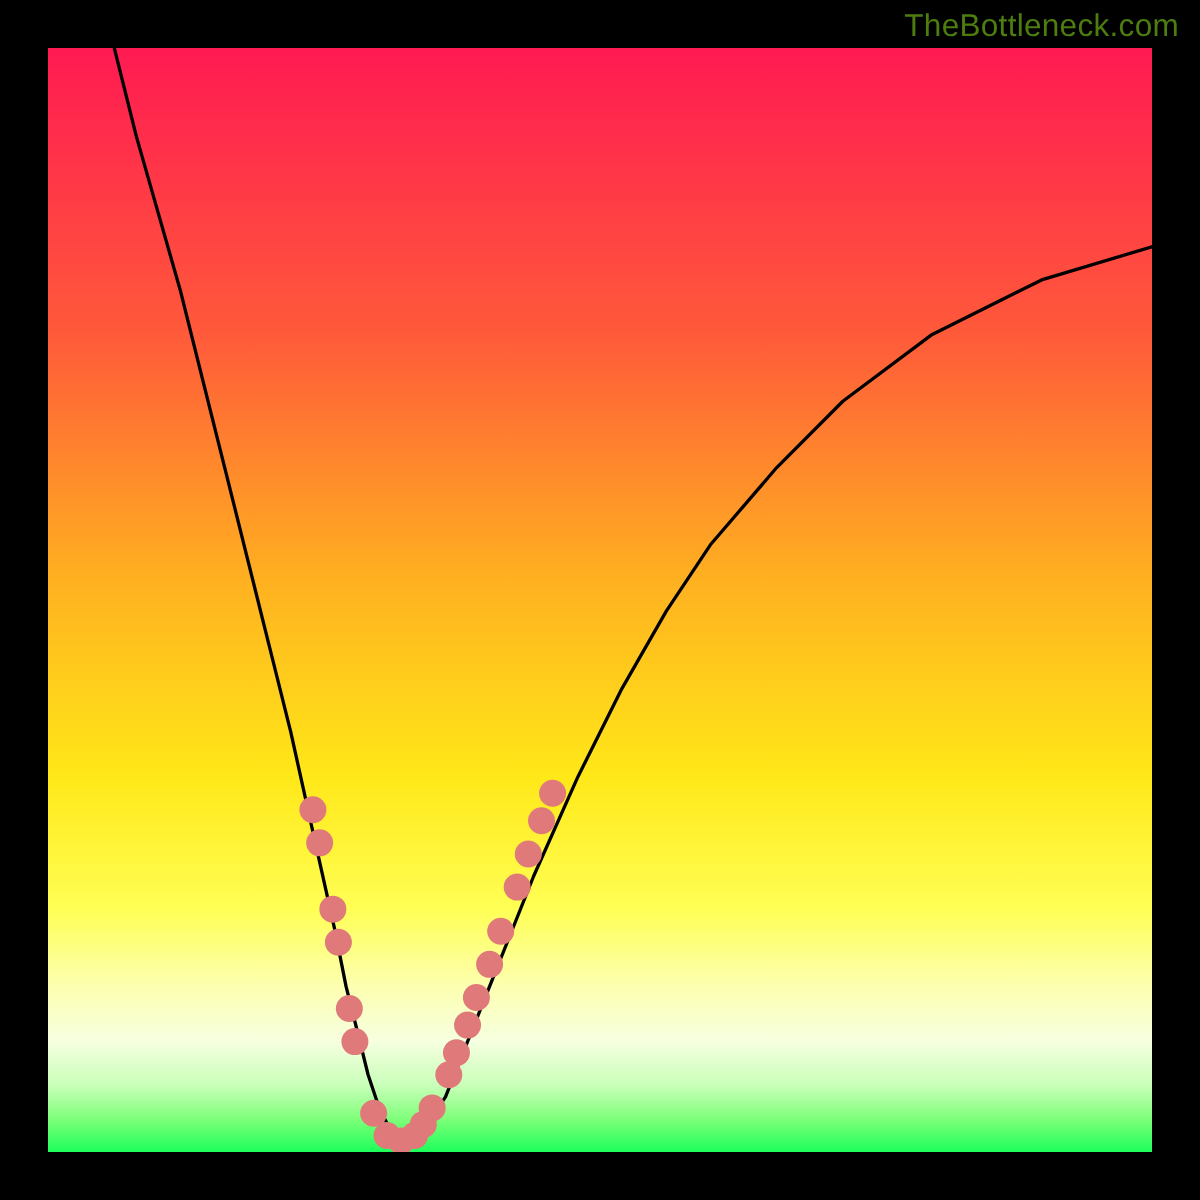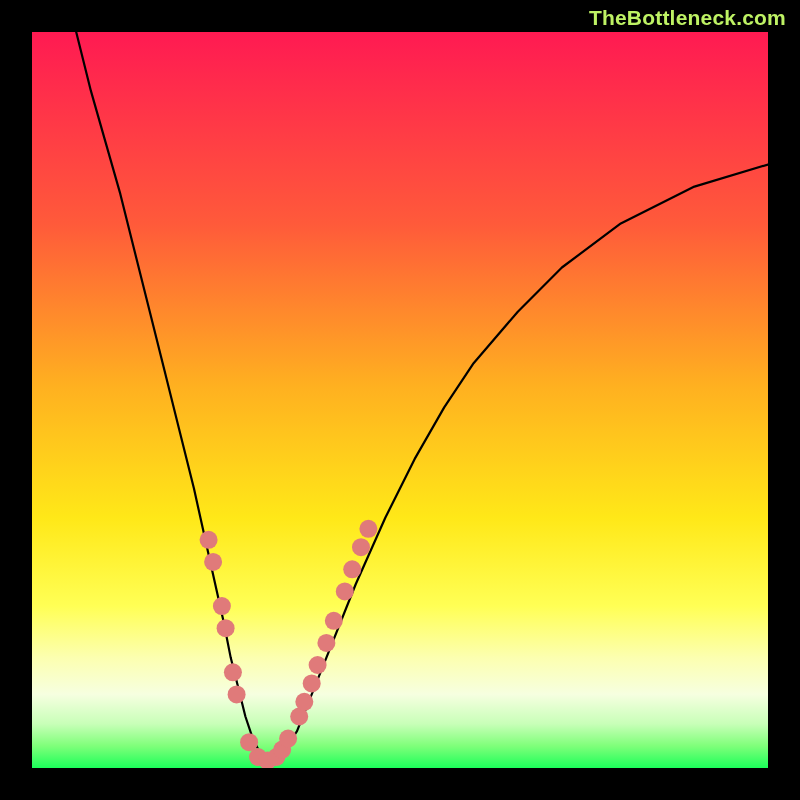--- a/index.html
+++ b/index.html
@@ -23,23 +23,23 @@
     position: absolute;
     left: 0;
     top: 0;
     width: 736px;
     height: 736px;
   }
   .watermark {
     position: absolute;
     top: 6px;
     right: 14px;
-    color: #bef264;
+    color: #4d7c0f;
     font-size: 21px;
-    font-weight: 700;
+    font-weight: 400;
     letter-spacing: 0.2px;
     user-select: none;
   }
   svg { display: block; }
 </style>
 </head>
 <body>
 
 <div class="frame">
   <svg class="plot-area" viewBox="0 0 736 736">

